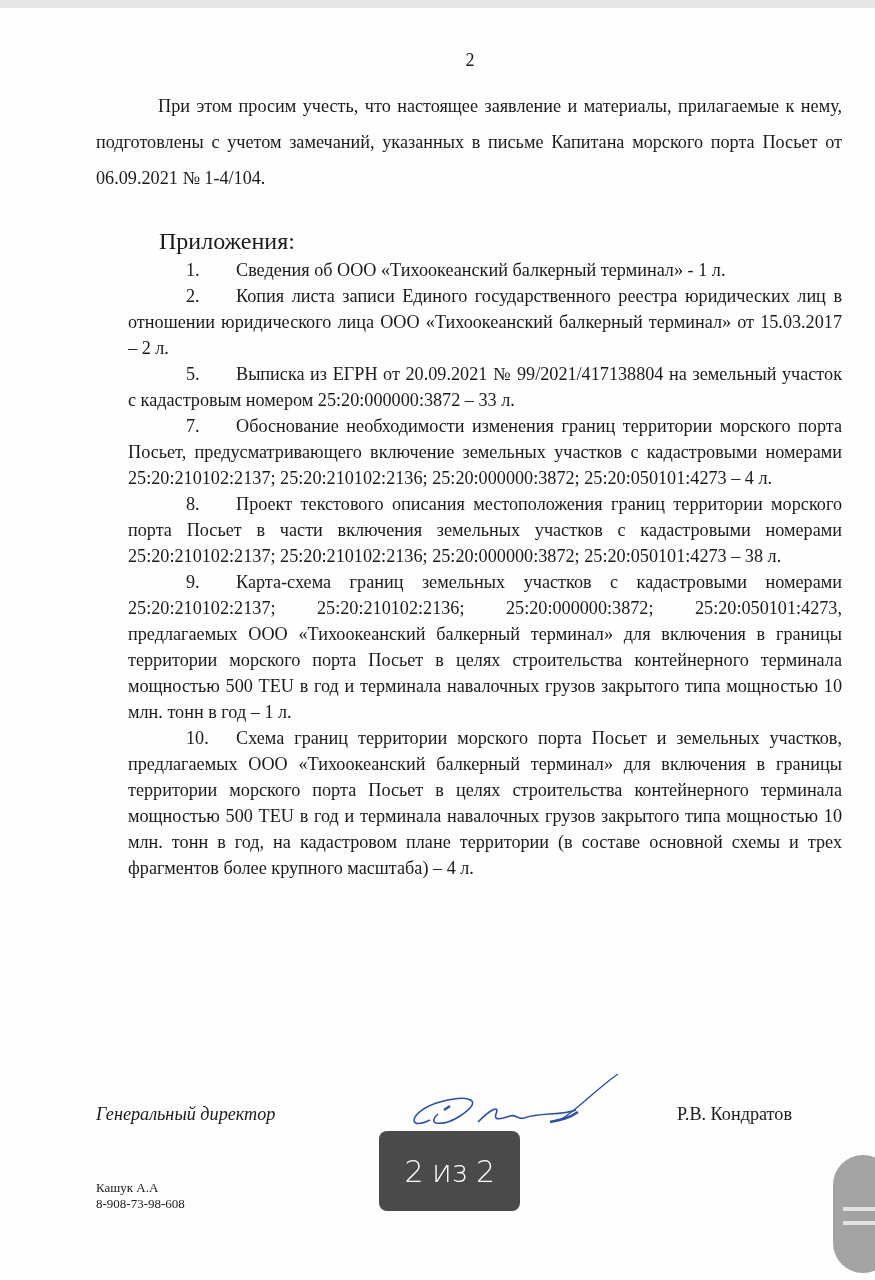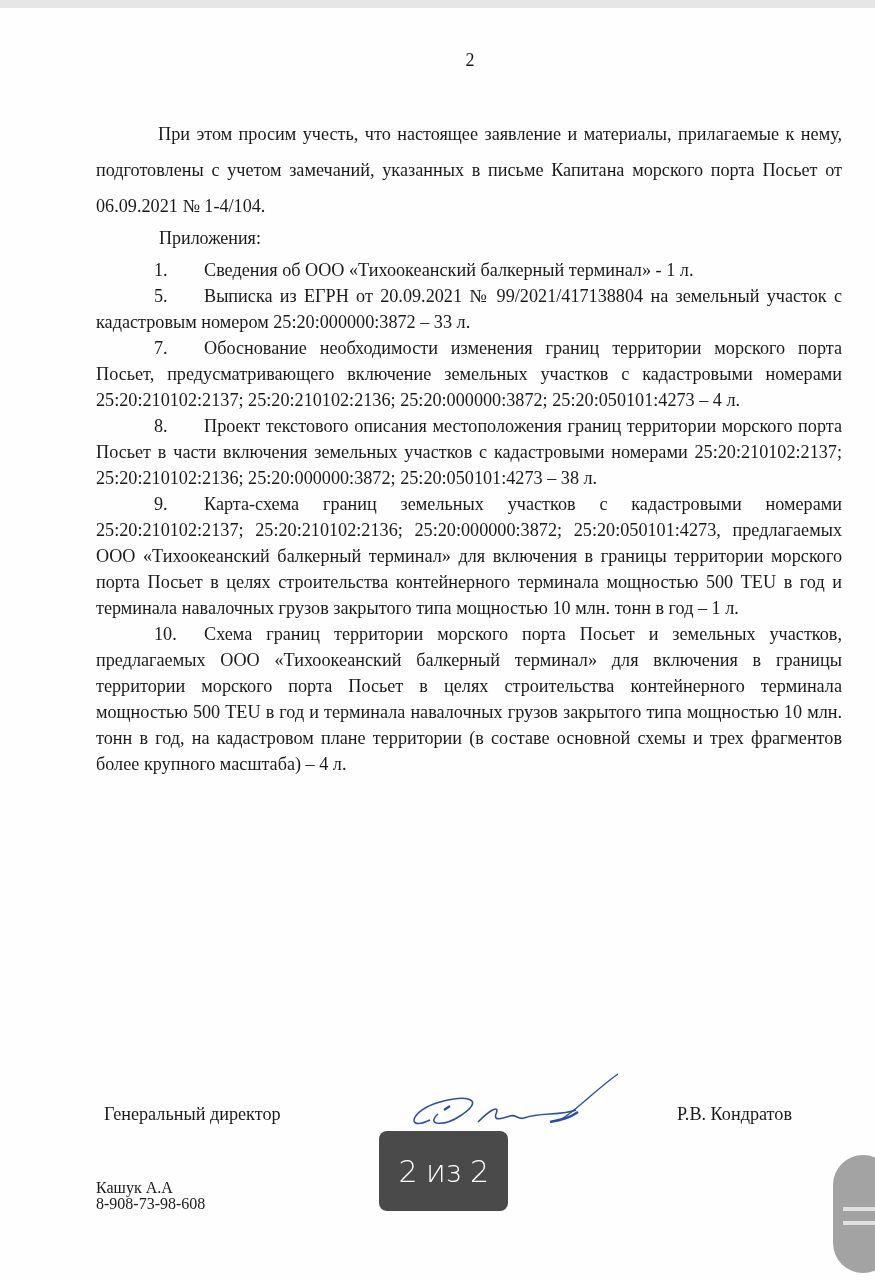--- a/index.html
+++ b/index.html
@@ -16,40 +16,41 @@
   .page {
     position: absolute; left: 0; top: 8px; width: 875px; height: 1272px;
     background: #fefefe;
   }
   .page-number {
     position: absolute; left: 0; width: 940px; top: 50px; text-align: center;
     font-size: 18px;
   }
   .para-intro {
     position: absolute; left: 96px; width: 746px; top: 88px;
-    font-size: 18.2px; line-height: 36px; text-align: justify; text-indent: 62px; margin-top: 28px;
+    font-size: 18.2px; line-height: 36px; text-align: justify; text-indent: 62px;
   }
   .appendix-label {
-    position: absolute; left: 159px; top: 228px; font-size: 18px;
+    position: absolute; left: 159px; top: 228px; font-size: 24px;
   }
   .list {
     position: absolute; left: 96px; width: 746px; top: 257px;
   }
   .item {
     text-align: justify; text-indent: 58px; font-size: 18.2px; line-height: 26px;
     margin-bottom: 0;
+    margin-left: 32px;
   }
   .item .num { display: inline-block; width: 50px; text-indent: 0; }
   .signature-row { position: absolute; top: 1102px; left: 0; width: 875px; font-size: 18.2px; }
-  .sig-title { position: absolute; left: 104px; top: 2px; }
+  .sig-title { position: absolute; left: 96px; top: 2px; font-style: italic; }
   .sig-name { position: absolute; left: 677px; top: 2px; text-align: right; }
   .signature { position: absolute; left: 400px; top: -32px; width: 230px; height: 70px; }
-  .contact { position: absolute; left: 96px; top: 1180px; font-size: 16px; line-height: 16px; }
+  .contact { position: absolute; left: 96px; top: 1180px; font-size: 13px; line-height: 16px; }
   .page-badge {
-    position: absolute; left: 379px; top: 1131px; width: 129px; height: 80px;
+    position: absolute; left: 379px; top: 1131px; width: 141px; height: 80px;
     background: #4a4a4a; border-radius: 8px; color: #ffffff;
     font-family: "DejaVu Sans", sans-serif; font-size: 30px; font-weight: 300;
     display: flex; align-items: center; justify-content: center; letter-spacing: -0.5px;
   }
   .scroll-handle {
     position: absolute; left: 833px; top: 1155px; width: 60px; height: 118px;
     background: #a3a3a3; border-radius: 30px;
   }
   .scroll-handle .bar {
     position: absolute; left: 10px; width: 40px; height: 4px; background: #e2e2e2;
@@ -63,20 +64,21 @@
 <div class="page"></div>
 
 <div class="page-number">2</div>
 
 <div class="para-intro">При этом просим учесть, что настоящее заявление и материалы, прилагаемые к нему, подготовлены с учетом замечаний, указанных в письме Капитана морского порта Посьет от 06.09.2021 № 1-4/104.</div>
 
 <div class="appendix-label">Приложения:</div>
 
 <div class="list">
   <div class="item"><span class="num">1.</span><span>Сведения об ООО «Тихоокеанский балкерный терминал» - 1 л.</span></div>
+  <div class="item"><span class="num">2.</span><span>Копия листа записи Единого государственного реестра юридических лиц в отношении юридического лица ООО «Тихоокеанский балкерный терминал» от 15.03.2017 – 2 л.</span></div>
   <div class="item"><span class="num">5.</span><span>Выписка из ЕГРН от 20.09.2021 № 99/2021/417138804 на земельный участок с кадастровым номером 25:20:000000:3872 – 33 л.</span></div>
   <div class="item"><span class="num">7.</span><span>Обоснование необходимости изменения границ территории морского порта Посьет, предусматривающего включение земельных участков с кадастровыми номерами 25:20:210102:2137; 25:20:210102:2136; 25:20:000000:3872; 25:20:050101:4273 – 4 л.</span></div>
   <div class="item"><span class="num">8.</span><span>Проект текстового описания местоположения границ территории морского порта Посьет в части включения земельных участков с кадастровыми номерами 25:20:210102:2137; 25:20:210102:2136; 25:20:000000:3872; 25:20:050101:4273 – 38 л.</span></div>
   <div class="item"><span class="num">9.</span><span>Карта-схема границ земельных участков с кадастровыми номерами 25:20:210102:2137; 25:20:210102:2136; 25:20:000000:3872; 25:20:050101:4273, предлагаемых ООО «Тихоокеанский балкерный терминал» для включения в границы территории морского порта Посьет в целях строительства контейнерного терминала мощностью 500 TEU в год и терминала навалочных грузов закрытого типа мощностью 10 млн. тонн в год – 1 л.</span></div>
   <div class="item"><span class="num">10.</span><span>Схема границ территории морского порта Посьет и земельных участков, предлагаемых ООО «Тихоокеанский балкерный терминал» для включения в границы территории морского порта Посьет в целях строительства контейнерного терминала мощностью 500 TEU в год и терминала навалочных грузов закрытого типа мощностью 10 млн. тонн в год, на кадастровом плане территории (в составе основной схемы и трех фрагментов более крупного масштаба) – 4 л.</span></div>
 </div>
 
 <div class="signature-row">
   <span class="sig-title">Генеральный директор</span>
   <svg class="signature" viewBox="0 0 230 70">

